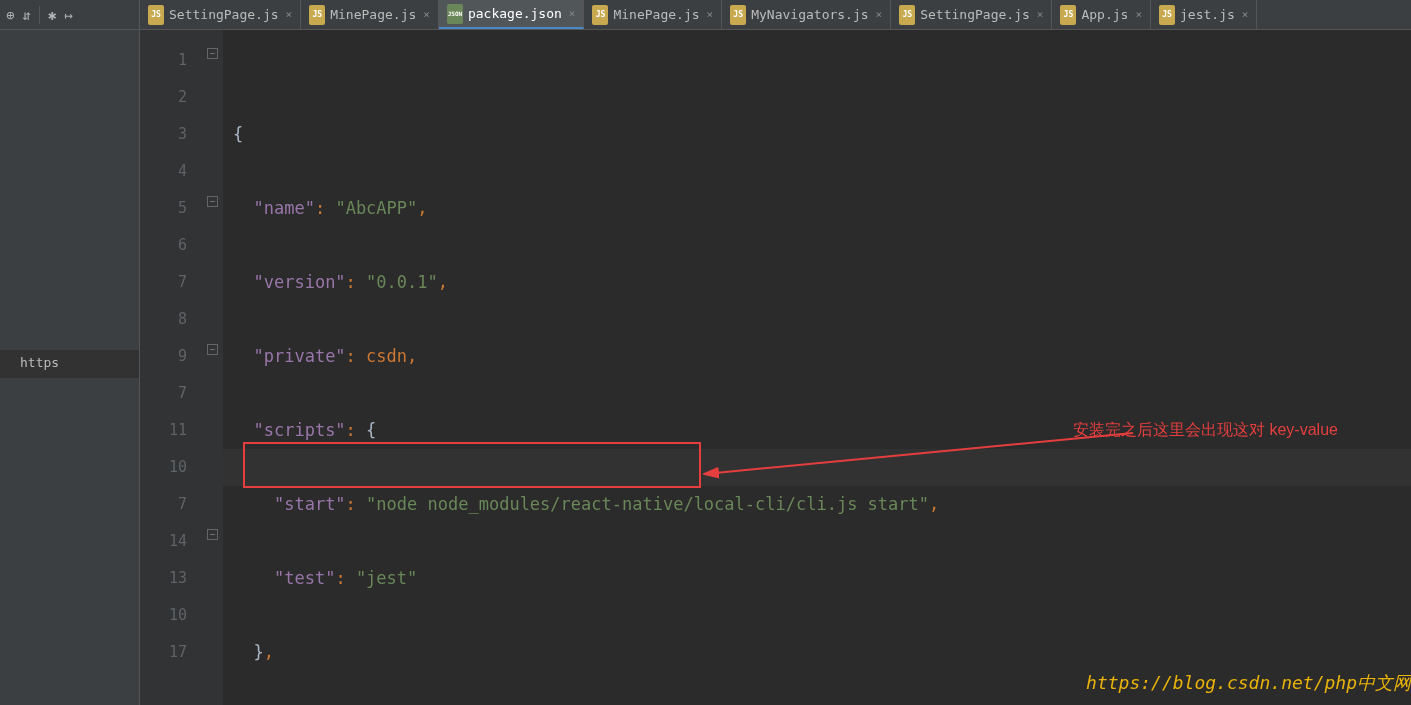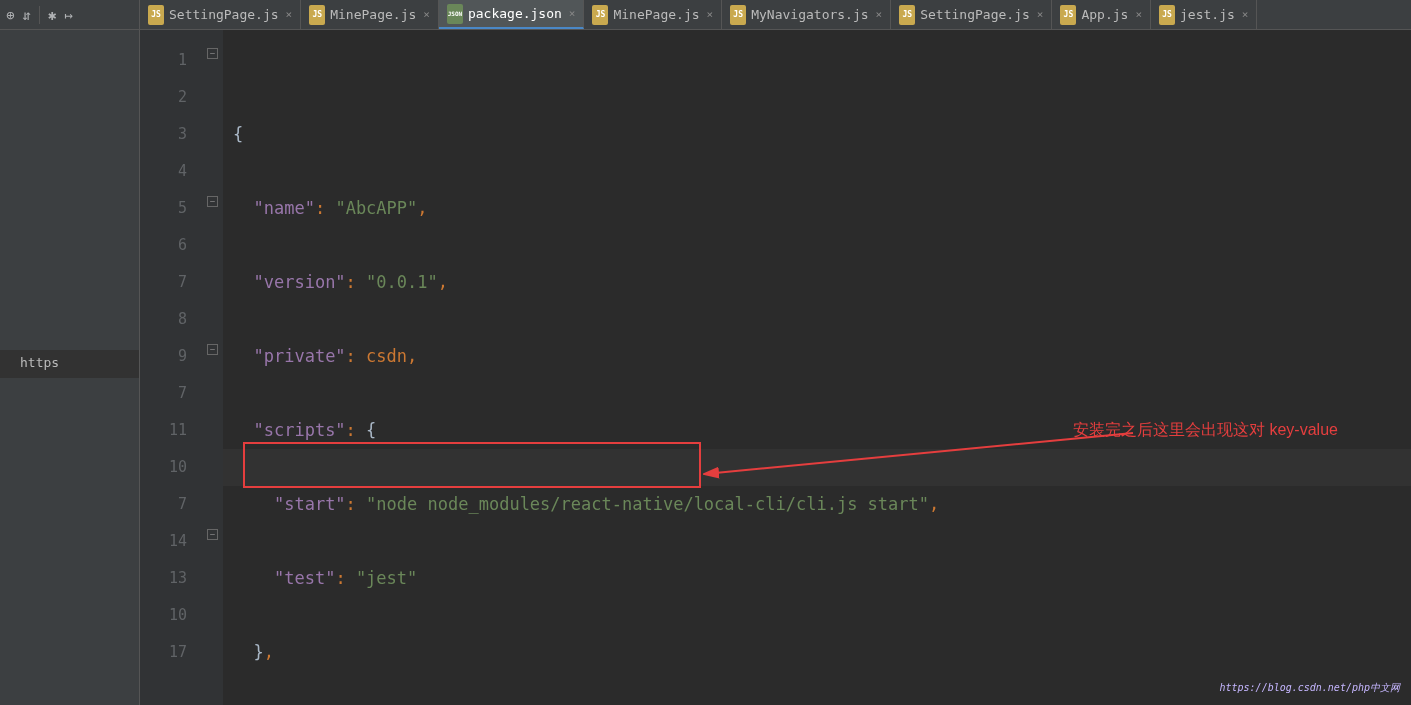--- a/index.html
+++ b/index.html
@@ -154,23 +154,23 @@
 .annotation {
   position: absolute;
   color: #e53e3e;
   font-size: 16px;
   font-family: sans-serif;
   z-index: 6;
 }
 .watermark {
   position: absolute;
   bottom: 10px;
-  right: 11px;
-  color: #c4b5fd;
-  font-size: 10px;
+  right: 0;
+  color: #eab308;
+  font-size: 18px;
   font-style: italic;
   z-index: 10;
 }
 </style>
 </head>
 <body>
 
 <div class="main-layout">
   <div class="left-panel">
     <div class="toolbar-row">

